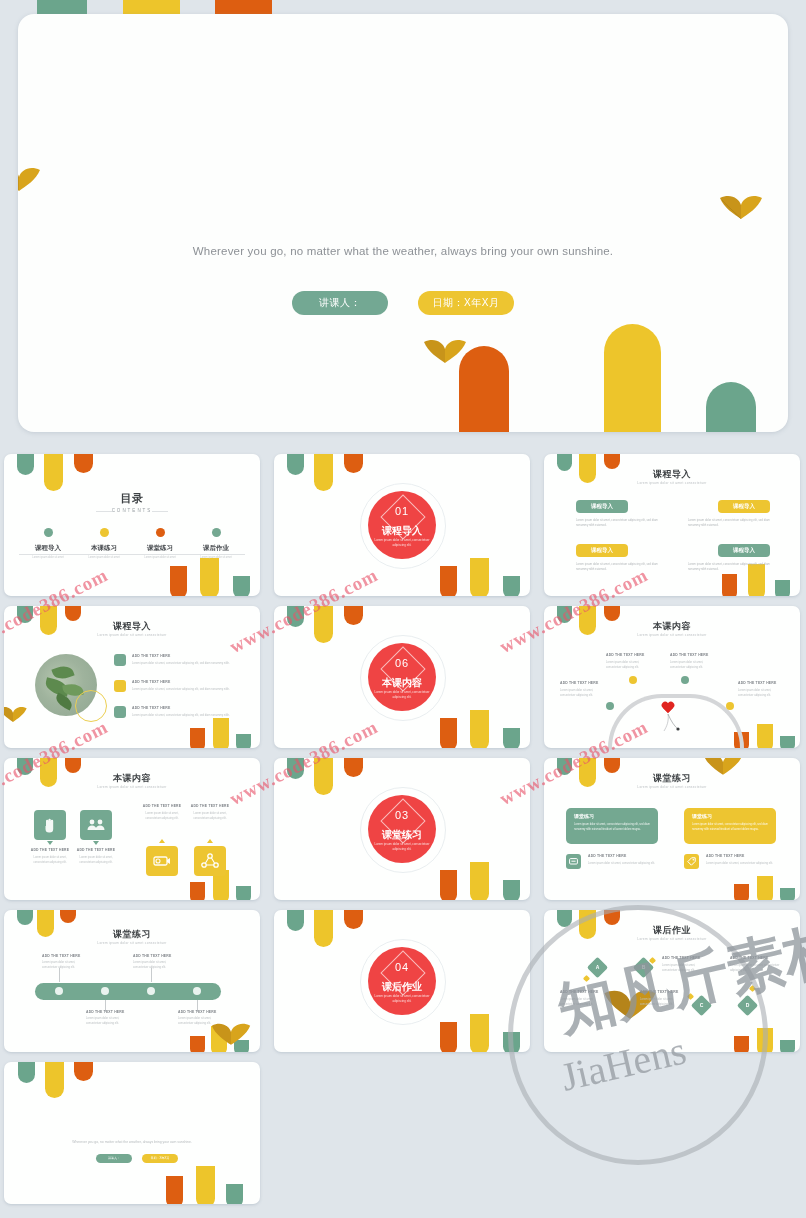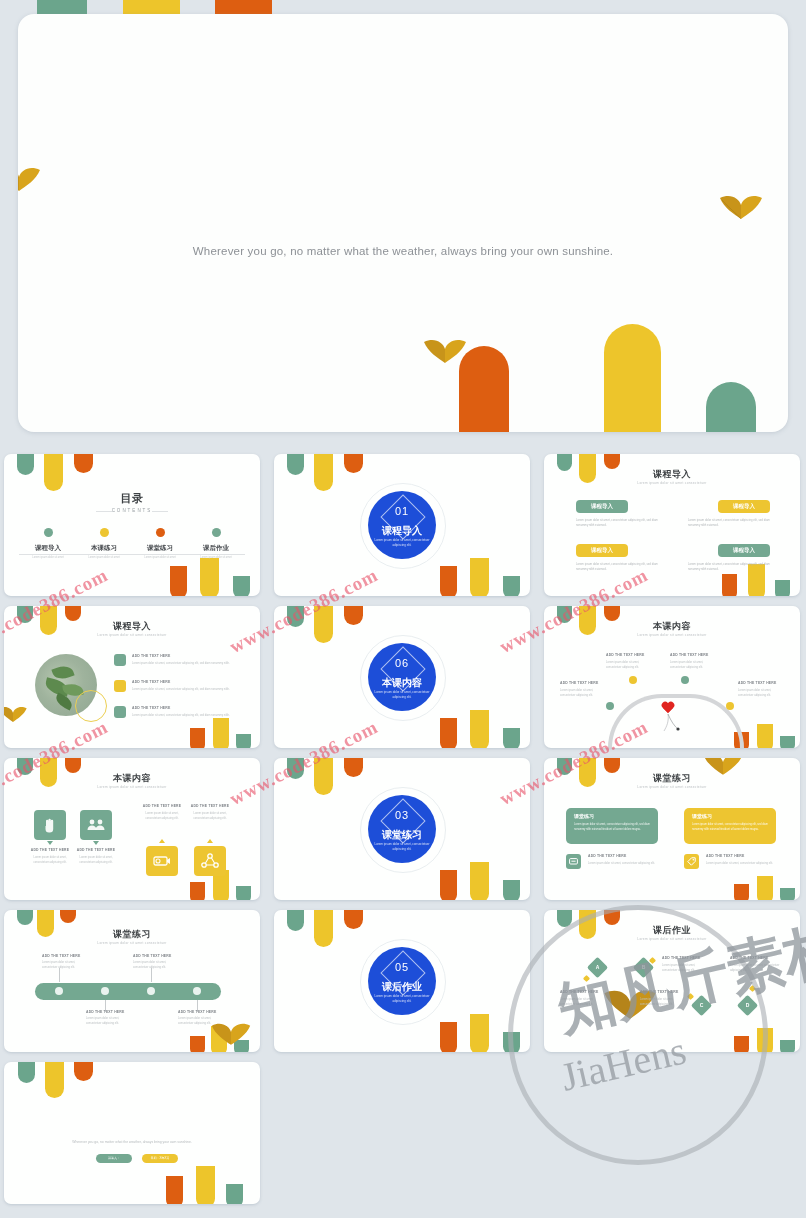--- a/index.html
+++ b/index.html
@@ -64,21 +64,21 @@
   }
   .th-sub{
     position:absolute;left:0;width:100%;text-align:center;
     font-size:3.2px;color:#b9bdc0;letter-spacing:.3px;
   }
   .rule{position:absolute;height:1px;background:#dfe2e4;}
 
   
   .sec-circle{
     position:absolute;width:68px;height:68px;border-radius:50%;
-    background:#1d4ed8;color:#fff;text-align:center;
+    background:#ef4444;color:#fff;text-align:center;
   }
   .sec-ring{
     position:absolute;width:84px;height:84px;border-radius:50%;
     border:1px solid #e9eef0;
   }
   .sec-num{
     position:absolute;left:0;top:14px;width:100%;
     font-size:11px;letter-spacing:1px;color:#ffffff;
   }
   .dia{
@@ -212,20 +212,23 @@
       <svg class="leaf" style="left:404px;top:322px;" width="46" height="28" viewBox="0 0 46 28">
         <path d="M23 27 C16 22 6 16 2 6 C12 1 21 6 23 13 Z" fill="#c8941a"></path>
         <path d="M23 27 C30 22 40 16 44 6 C34 1 25 6 23 13 Z" fill="#d8a41c"></path>
       </svg>
       <svg class="leaf" style="left:-22px;top:150px;" width="46" height="28" viewBox="0 0 46 28">
         <path d="M23 27 C16 22 6 16 2 6 C12 1 21 6 23 13 Z" fill="#c8941a"></path>
         <path d="M23 27 C30 22 40 16 44 6 C34 1 25 6 23 13 Z" fill="#d8a41c"></path>
       </svg>
 
       <div class="hero-sub">Wherever you go, no matter what the weather, always bring your own sunshine.</div>
+      <div class="hero-btns">
+        <span class="pill green">讲课人：</span><span class="pill yellow">日期：X年X月</span>
+      </div>
     </div>
   </div>
 
   <div class="grid">
 
     <div class="cell" style="left:0px;top:0px;">
       <div class="thumb">
         <div class="cap" style="left:13px;top:-5px;width:17px;height:26px;background:#6ba58c;"></div>
         <div class="cap" style="left:40px;top:-9px;width:19px;height:46px;background:#edc52b;"></div>
         <div class="cap" style="left:70px;top:-7px;width:19px;height:26px;background:#dd5e11;"></div>
@@ -574,21 +577,21 @@
         <div class="cap" style="left:13px;top:-5px;width:17px;height:26px;background:#6ba58c;"></div>
         <div class="cap" style="left:40px;top:-9px;width:19px;height:46px;background:#edc52b;"></div>
         <div class="cap" style="left:70px;top:-7px;width:19px;height:26px;background:#dd5e11;"></div>
         <div class="cap-up" style="left:166px;top:112px;width:17px;height:33px;background:#dd5e11;"></div>
         <div class="cap-up" style="left:196px;top:104px;width:19px;height:41px;background:#edc52b;"></div>
         <div class="cap-up" style="left:229px;top:122px;width:17px;height:23px;background:#6ba58c;"></div>
 
         <div class="sec-ring" style="left:86px;top:29px;"></div>
         <div class="sec-circle" style="left:94px;top:37px;">
           <div class="dia"></div>
-          <div class="sec-num">05</div>
+          <div class="sec-num">04</div>
           <div class="sec-cn">课后作业</div>
           <div class="sec-en">Lorem ipsum dolor sit amet, consectetuer adipiscing elit.</div>
         </div>
       </div>
     </div>
 
     <div class="cell" style="left:540px;top:456px;">
       <div class="thumb">
         <div class="cap" style="left:13px;top:-5px;width:15px;height:22px;background:#6ba58c;"></div>
         <div class="cap" style="left:35px;top:-9px;width:17px;height:38px;background:#edc52b;"></div>

